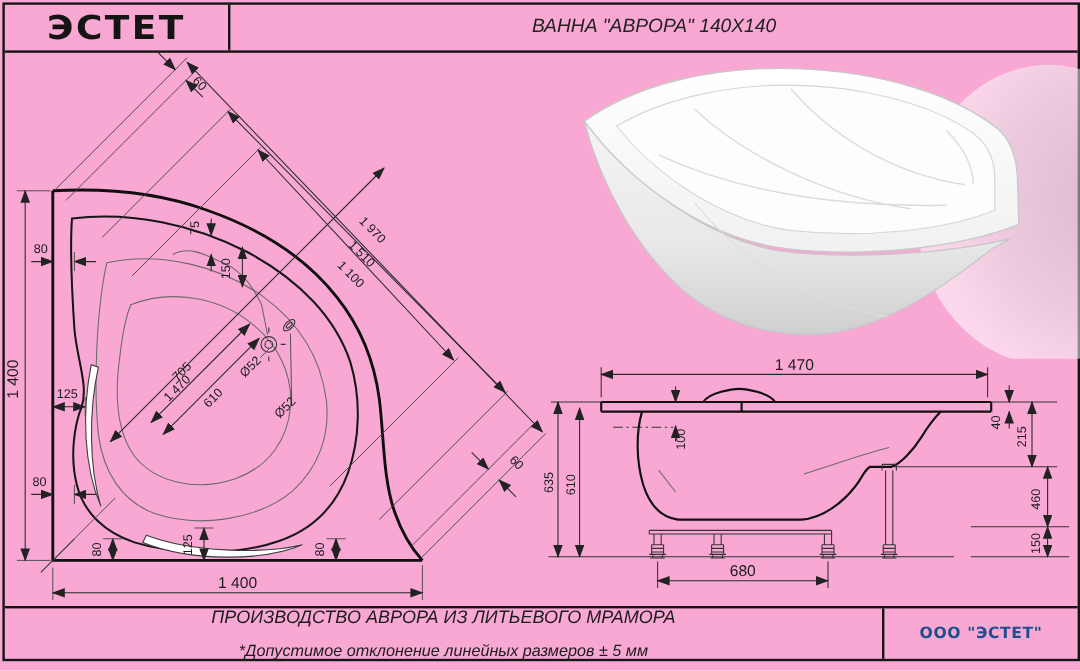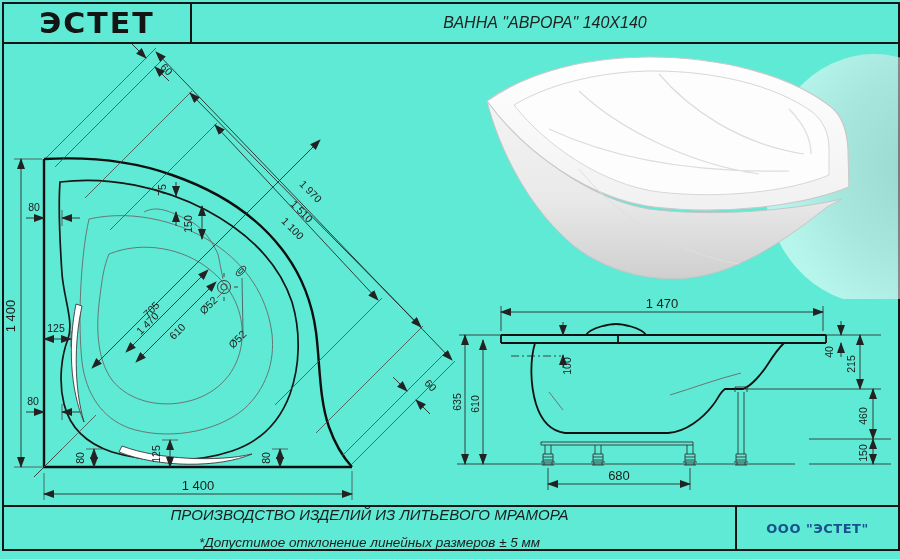--- a/index.html
+++ b/index.html
@@ -1,16 +1,16 @@
 <!DOCTYPE html>
 <html><head>
 <meta charset="utf-8">
 <style>
   html,body{margin:0;padding:0;background:#fff;}
-  .page{position:relative;width:900px;height:559px;background:#5eead4;overflow:hidden;
+  .page{position:relative;width:900px;height:559px;background:#f9a8d4;overflow:hidden;
         font-family:"Liberation Sans",sans-serif;color:#1c1c1c;}
   .sheet{position:absolute;left:2px;top:2px;width:894px;height:545px;border:2px solid #151515;
          display:flex;flex-direction:column;}
   .hdr{display:flex;height:38px;border-bottom:2px solid #151515;flex:0 0 auto;}
   .logo-cell{flex:0 0 186px;border-right:2px solid #151515;display:flex;align-items:center;justify-content:center;}
   .logo-text{font-family:"DejaVu Sans",sans-serif;font-weight:900;font-size:30px;letter-spacing:2px;
              transform:scaleY(.92);color:#141414;}
   .title-cell{flex:1;display:flex;align-items:center;justify-content:center;}
   .title-text{font-style:italic;font-size:16px;color:#222;}
   .content{position:relative;flex:1;}
@@ -225,21 +225,21 @@
         <line class="dim" x1="420" y1="147" x2="420" y2="172" marker-start="url(#mS)" marker-end="url(#mE)"></line>
         <text class="dm" x="414" y="161" text-anchor="middle" transform="rotate(-90 414 161)">150</text>
 
         <line class="dim" x1="95" y1="192" x2="237" y2="192" marker-start="url(#mS)" marker-end="url(#mE)"></line>
         <text class="dm-lg" x="166" y="188" text-anchor="middle">680</text>
       </svg>
     </div>
 
     <div class="ftr">
       <div class="ftr-left">
-        <div class="ftr-line1">ПРОИЗВОДСТВО ИЗДЕЛИЙ ИЗ ЛИТЬЕВОГО МРАМОРА</div>
+        <div class="ftr-line1">ПРОИЗВОДСТВО АВРОРА ИЗ ЛИТЬЕВОГО МРАМОРА</div>
         <div class="ftr-line2">*Допустимое отклонение линейных размеров ± 5 мм</div>
       </div>
       <div class="ftr-right">
         <span class="company">ООО "ЭСТЕТ"</span>
       </div>
     </div>
 
   </div>
 </div>
 

